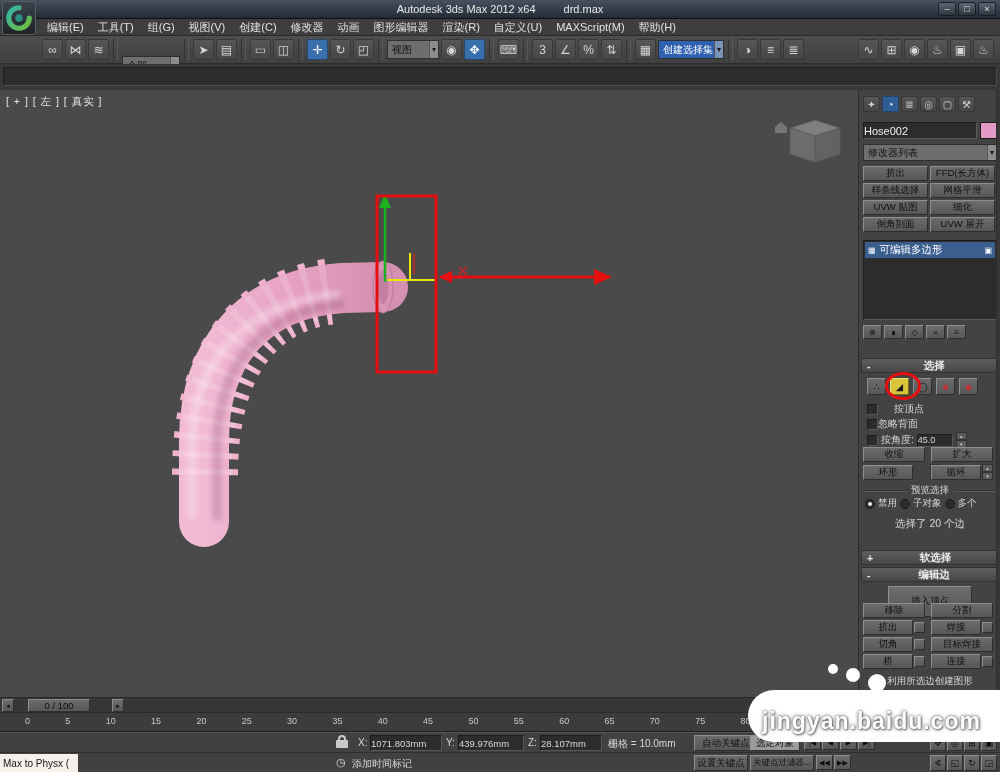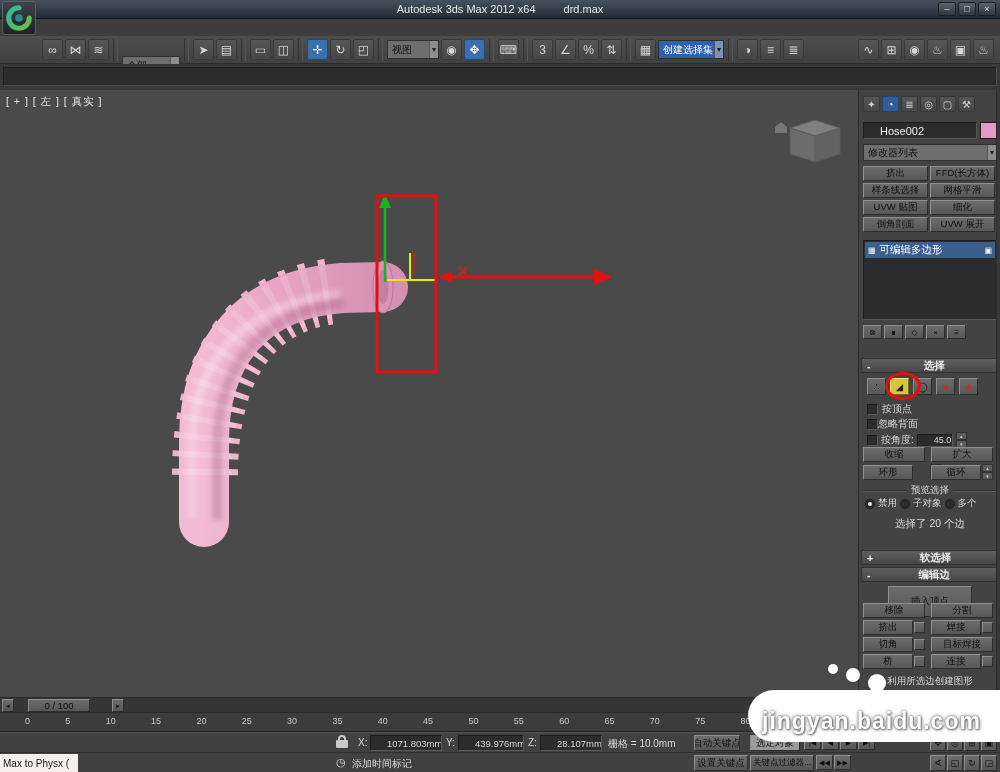--- a/index.html
+++ b/index.html
@@ -52,21 +52,21 @@
     border-left:1px solid #2a2a2a; }
   .tab-ic { width:17px; height:16px; display:flex; align-items:center; justify-content:center;
     font-size:10px; color:#cfcfcf; background:linear-gradient(#555,#464646);
     border:1px solid #373737; border-radius:2px; }
   .tab-ic.active { background:#2f5d96; color:#fff; border-color:#24456e; }
   .btn { background:linear-gradient(#6c6c6c,#575757); border:1px solid;
     border-color:#8f8f8f #2d2d2d #2d2d2d #8f8f8f; color:#0e0e0e; font-size:9.5px;
     display:flex; align-items:center; justify-content:center; white-space:nowrap; overflow:hidden; }
   .btn.lit { background:#d9c53b; color:#1c1c1c; border-color:#efe27a #7a6d16 #7a6d16 #efe27a; }
   .sunken { background:#2c2c2c; border:1px solid; border-color:#1c1c1c #585858 #585858 #1c1c1c;
-    color:#d8d8d8; font-size:10px; display:flex; align-items:center; padding:0 16px;
+    color:#d8d8d8; font-size:10px; display:flex; align-items:center; padding:0 0;
     white-space:nowrap; overflow:hidden; }
   .lbl { font-size:10px; color:#d8d8d8; white-space:nowrap; }
   .roll-h { background:linear-gradient(#5e5e5e,#474747); border:1px solid #323232;
     color:#ededed; font-size:10.5px; font-weight:bold; display:flex; align-items:center;
     padding:0 5px; gap:5px; }
   .chk { width:11px; height:11px; background:#2c2c2c; border:1px solid;
     border-color:#1c1c1c #585858 #585858 #1c1c1c; display:inline-block; flex:0 0 auto; }
   .radio { width:10px; height:10px; border-radius:50%; background:#2c2c2c;
     border:1px solid #1c1c1c; display:inline-block; position:relative; flex:0 0 auto; }
   .radio.sel::after { content:""; position:absolute; inset:2px; border-radius:50%; background:#e9e9e9; }
@@ -115,20 +115,35 @@
         <linearGradient id="lg" x1="0" y1="0" x2="1" y2="1">
           <stop offset="0" stop-color="#34b3a5"></stop>
             <stop offset="1" stop-color="#6fbf3f"></stop>
         </linearGradient>
       </defs>
       <path d="M15 4 a11 11 0 1 0 11 11" fill="none" stroke="url(#lg)" stroke-width="5.5" stroke-linecap="round"></path>
       <circle cx="15" cy="15" r="4" fill="#2c8f84"></circle>
     </svg>
   </div>
 
+  <div class="abs menubar flex" style="padding-left:40px;">
+
+  <div class="menu-item">编辑(E)</div>
+      <div class="menu-item">工具(T)</div>
+      <div class="menu-item">组(G)</div>
+      <div class="menu-item">视图(V)</div>
+      <div class="menu-item">创建(C)</div>
+      <div class="menu-item">修改器</div>
+      <div class="menu-item">动画</div>
+      <div class="menu-item">图形编辑器</div>
+      <div class="menu-item">渲染(R)</div>
+      <div class="menu-item">自定义(U)</div>
+      <div class="menu-item">MAXScript(M)</div>
+      <div class="menu-item">帮助(H)</div>
+    </div>
 
   <div class="abs toolbar">
     <div class="tbi">∞</div>
     <div class="tbi">⋈</div>
     <div class="tbi">≋</div>
     <div class="sep"></div>
     <div class="dd" style="width:58px;margin-top:32px;">
       <span>全部</span>
       <span class="arr">▾</span>
     </div>
@@ -284,21 +299,21 @@
 
     <div class="abs flex" style="left:8px; top:288px; gap:4px;">
       <div class="btn" style="width:19px; height:17px;">∴</div>
       <div class="btn lit" style="width:19px; height:17px;">◢</div>
       <div class="btn" style="width:19px; height:17px;">◯</div>
       <div class="btn" style="width:19px; height:17px; color:#b33;">■</div>
       <div class="btn" style="width:19px; height:17px; color:#b33;">◆</div>
     </div>
     <div class="abs red-ellipse" style="left:26px; top:282px; width:36px; height:28px; z-index:5;"></div>
 
-    <div class="abs flex" style="left:8px; top:312px; gap:4px;">
+    <div class="abs flex" style="left:8px; top:312px; gap:16px;">
       <span class="chk"></span>
       <span class="lbl">按顶点</span>
     </div>
     <div class="abs flex" style="left:8px; top:327px; gap:0;">
       <span class="chk"></span>
       <span class="lbl">忽略背面</span>
     </div>
     <div class="abs flex" style="left:8px; top:342px; gap:3px;">
       <span class="chk"></span>
       <span class="lbl">按角度:</span>
@@ -416,21 +431,21 @@
       <div class="lock-shackle"></div>
         <div class="lock-body"></div>
     </div>
     <span class="abs lbl" style="left:358px; top:4px;">X:</span>
     <div class="abs sunken" style="left:370px; top:2px; width:72px; height:16px; font-size:9.5px;">1071.803mm</div>
     <span class="abs lbl" style="left:446px; top:4px;">Y:</span>
     <div class="abs sunken" style="left:458px; top:2px; width:66px; height:16px; font-size:9.5px;">439.976mm</div>
     <span class="abs lbl" style="left:528px; top:4px;">Z:</span>
     <div class="abs sunken" style="left:540px; top:2px; width:62px; height:16px; font-size:9.5px;">28.107mm</div>
     <span class="abs lbl" style="left:608px; top:4px;">栅格 = 10.0mm</span>
-    <div class="abs btn" style="left:694px; top:2px; width:46px; height:16px;">自动关键点</div>
+    <div class="abs btn" style="left:694px; top:2px; width:64px; height:16px;">自动关键点</div>
     <div class="abs btn" style="left:750px; top:2px; width:50px; height:16px; background:#9b9b9b;">选定对象</div>
     <div class="abs flex" style="left:804px; top:2px; gap:1px;">
       <div class="btn tr-btn">|◀</div>
       <div class="btn tr-btn">◀</div>
       <div class="btn tr-btn">▶</div>
       <div class="btn tr-btn">▶|</div>
     </div>
     <div class="abs flex" style="left:930px; top:2px; gap:1px;">
       <div class="btn nav-btn">✥</div>
       <div class="btn nav-btn">◎</div>

